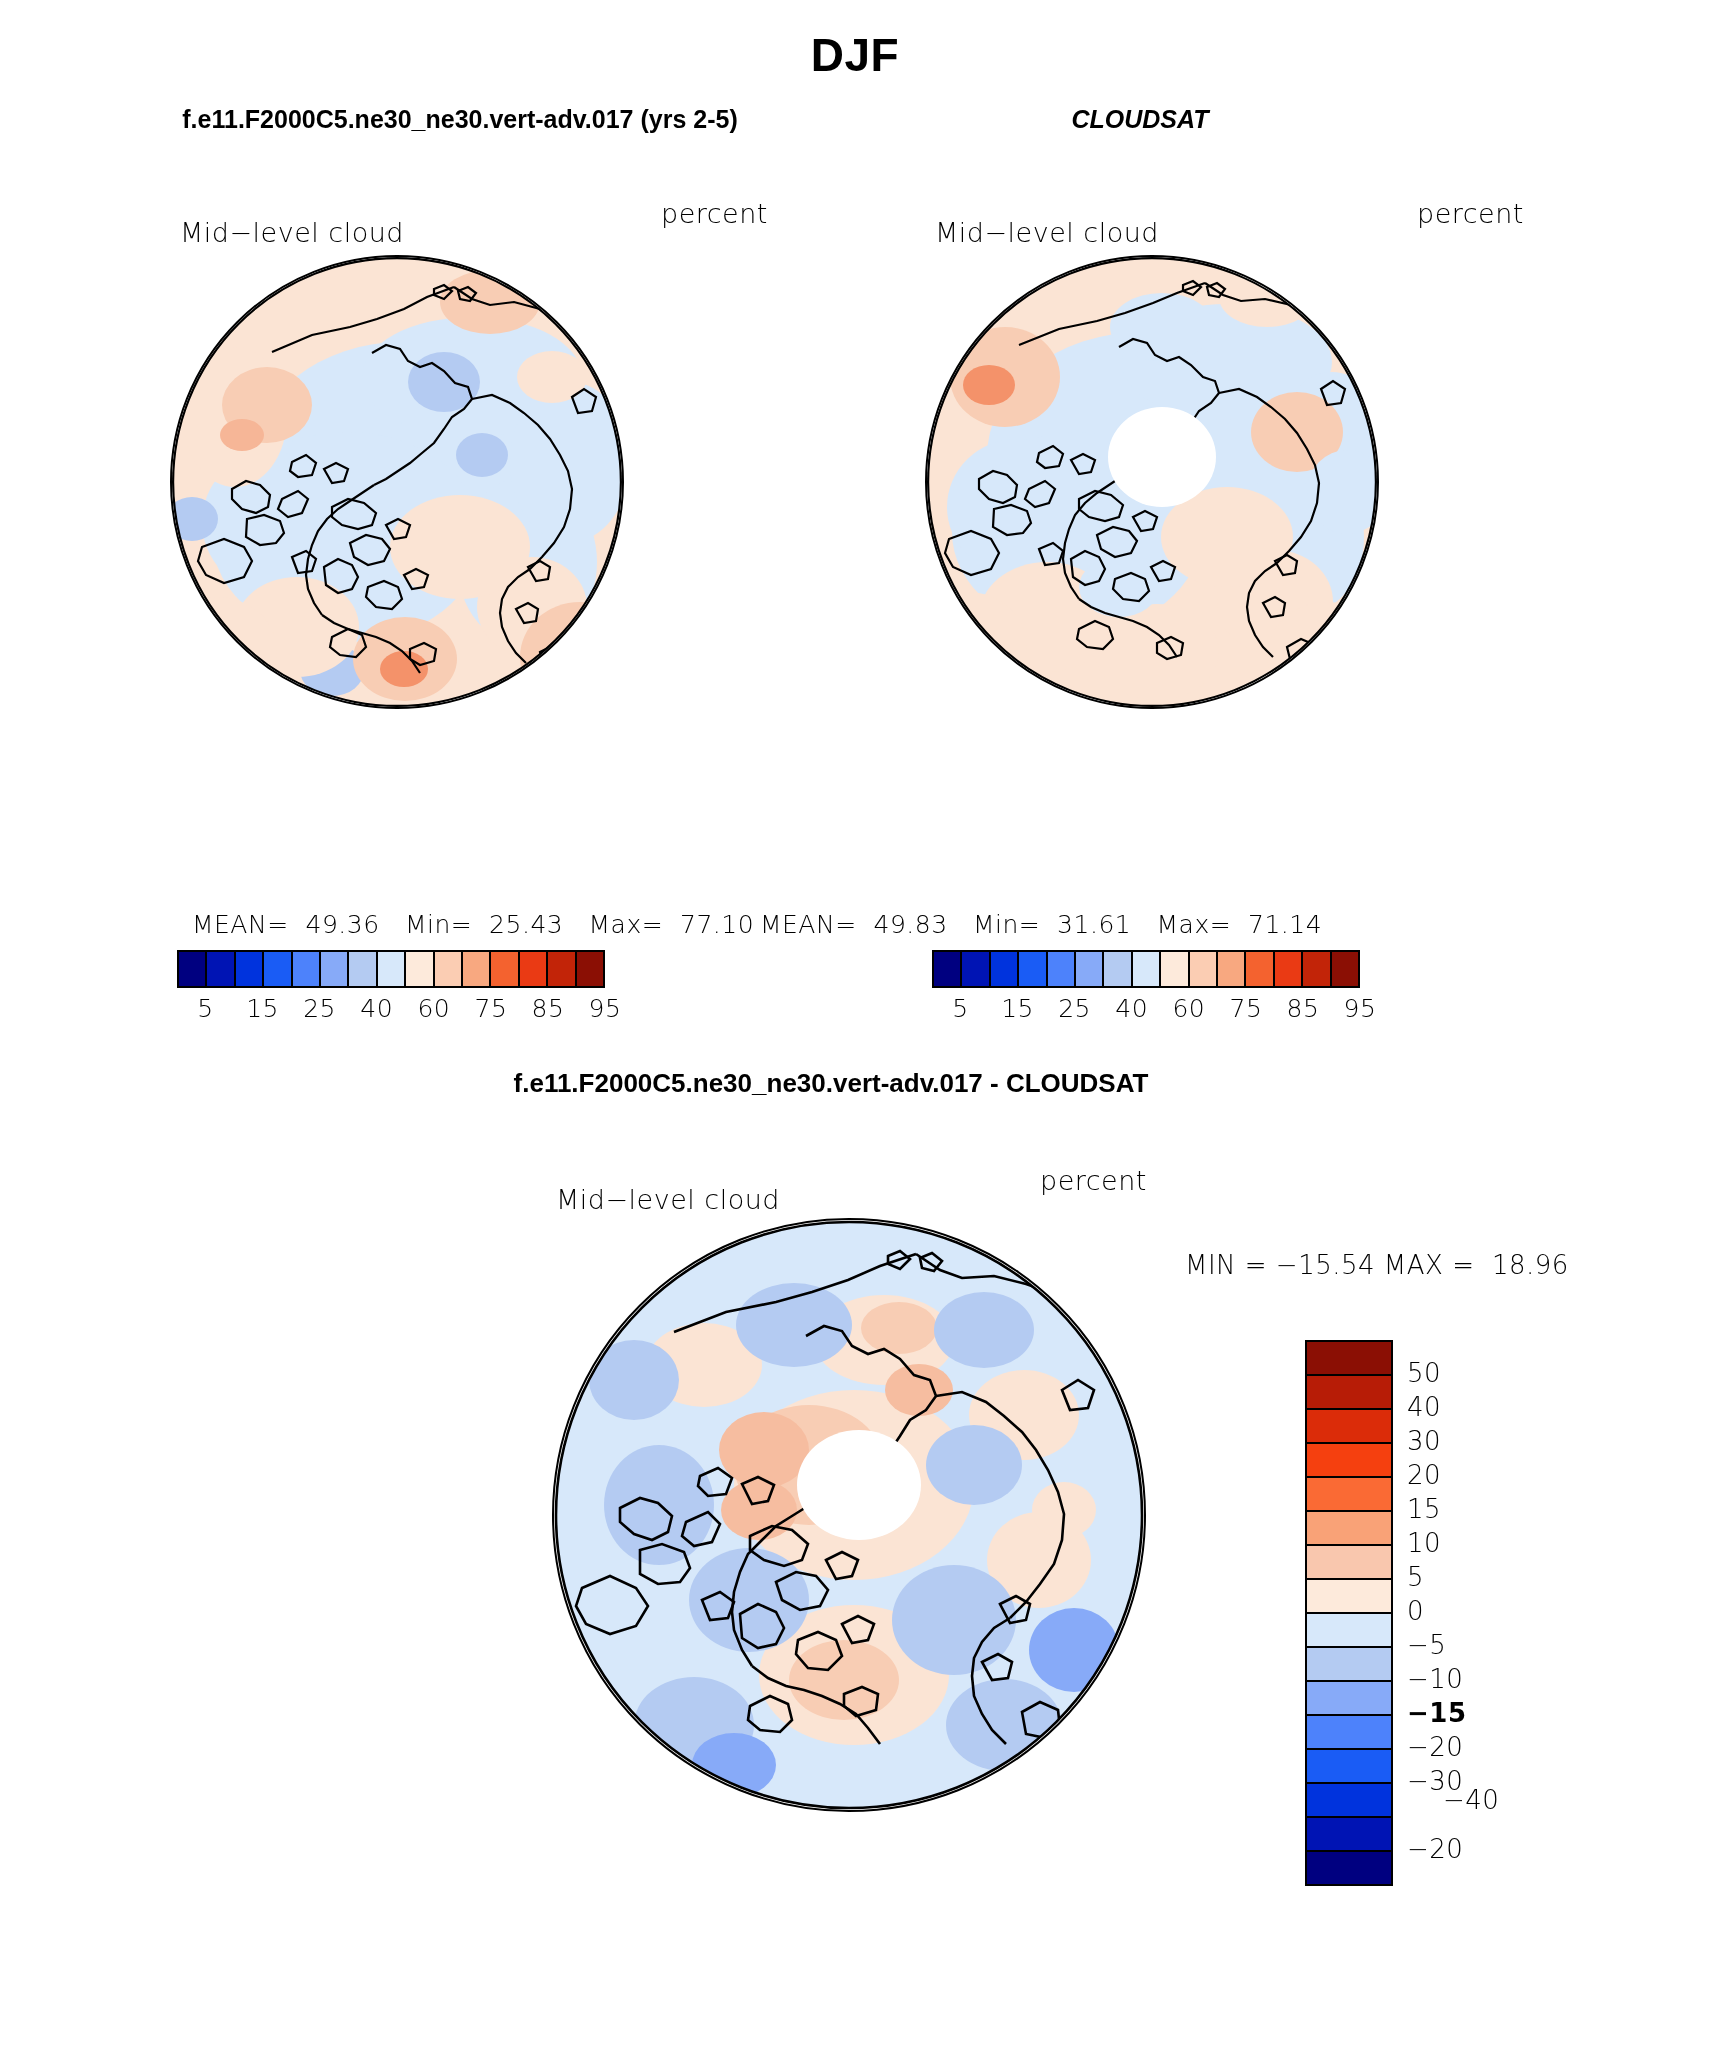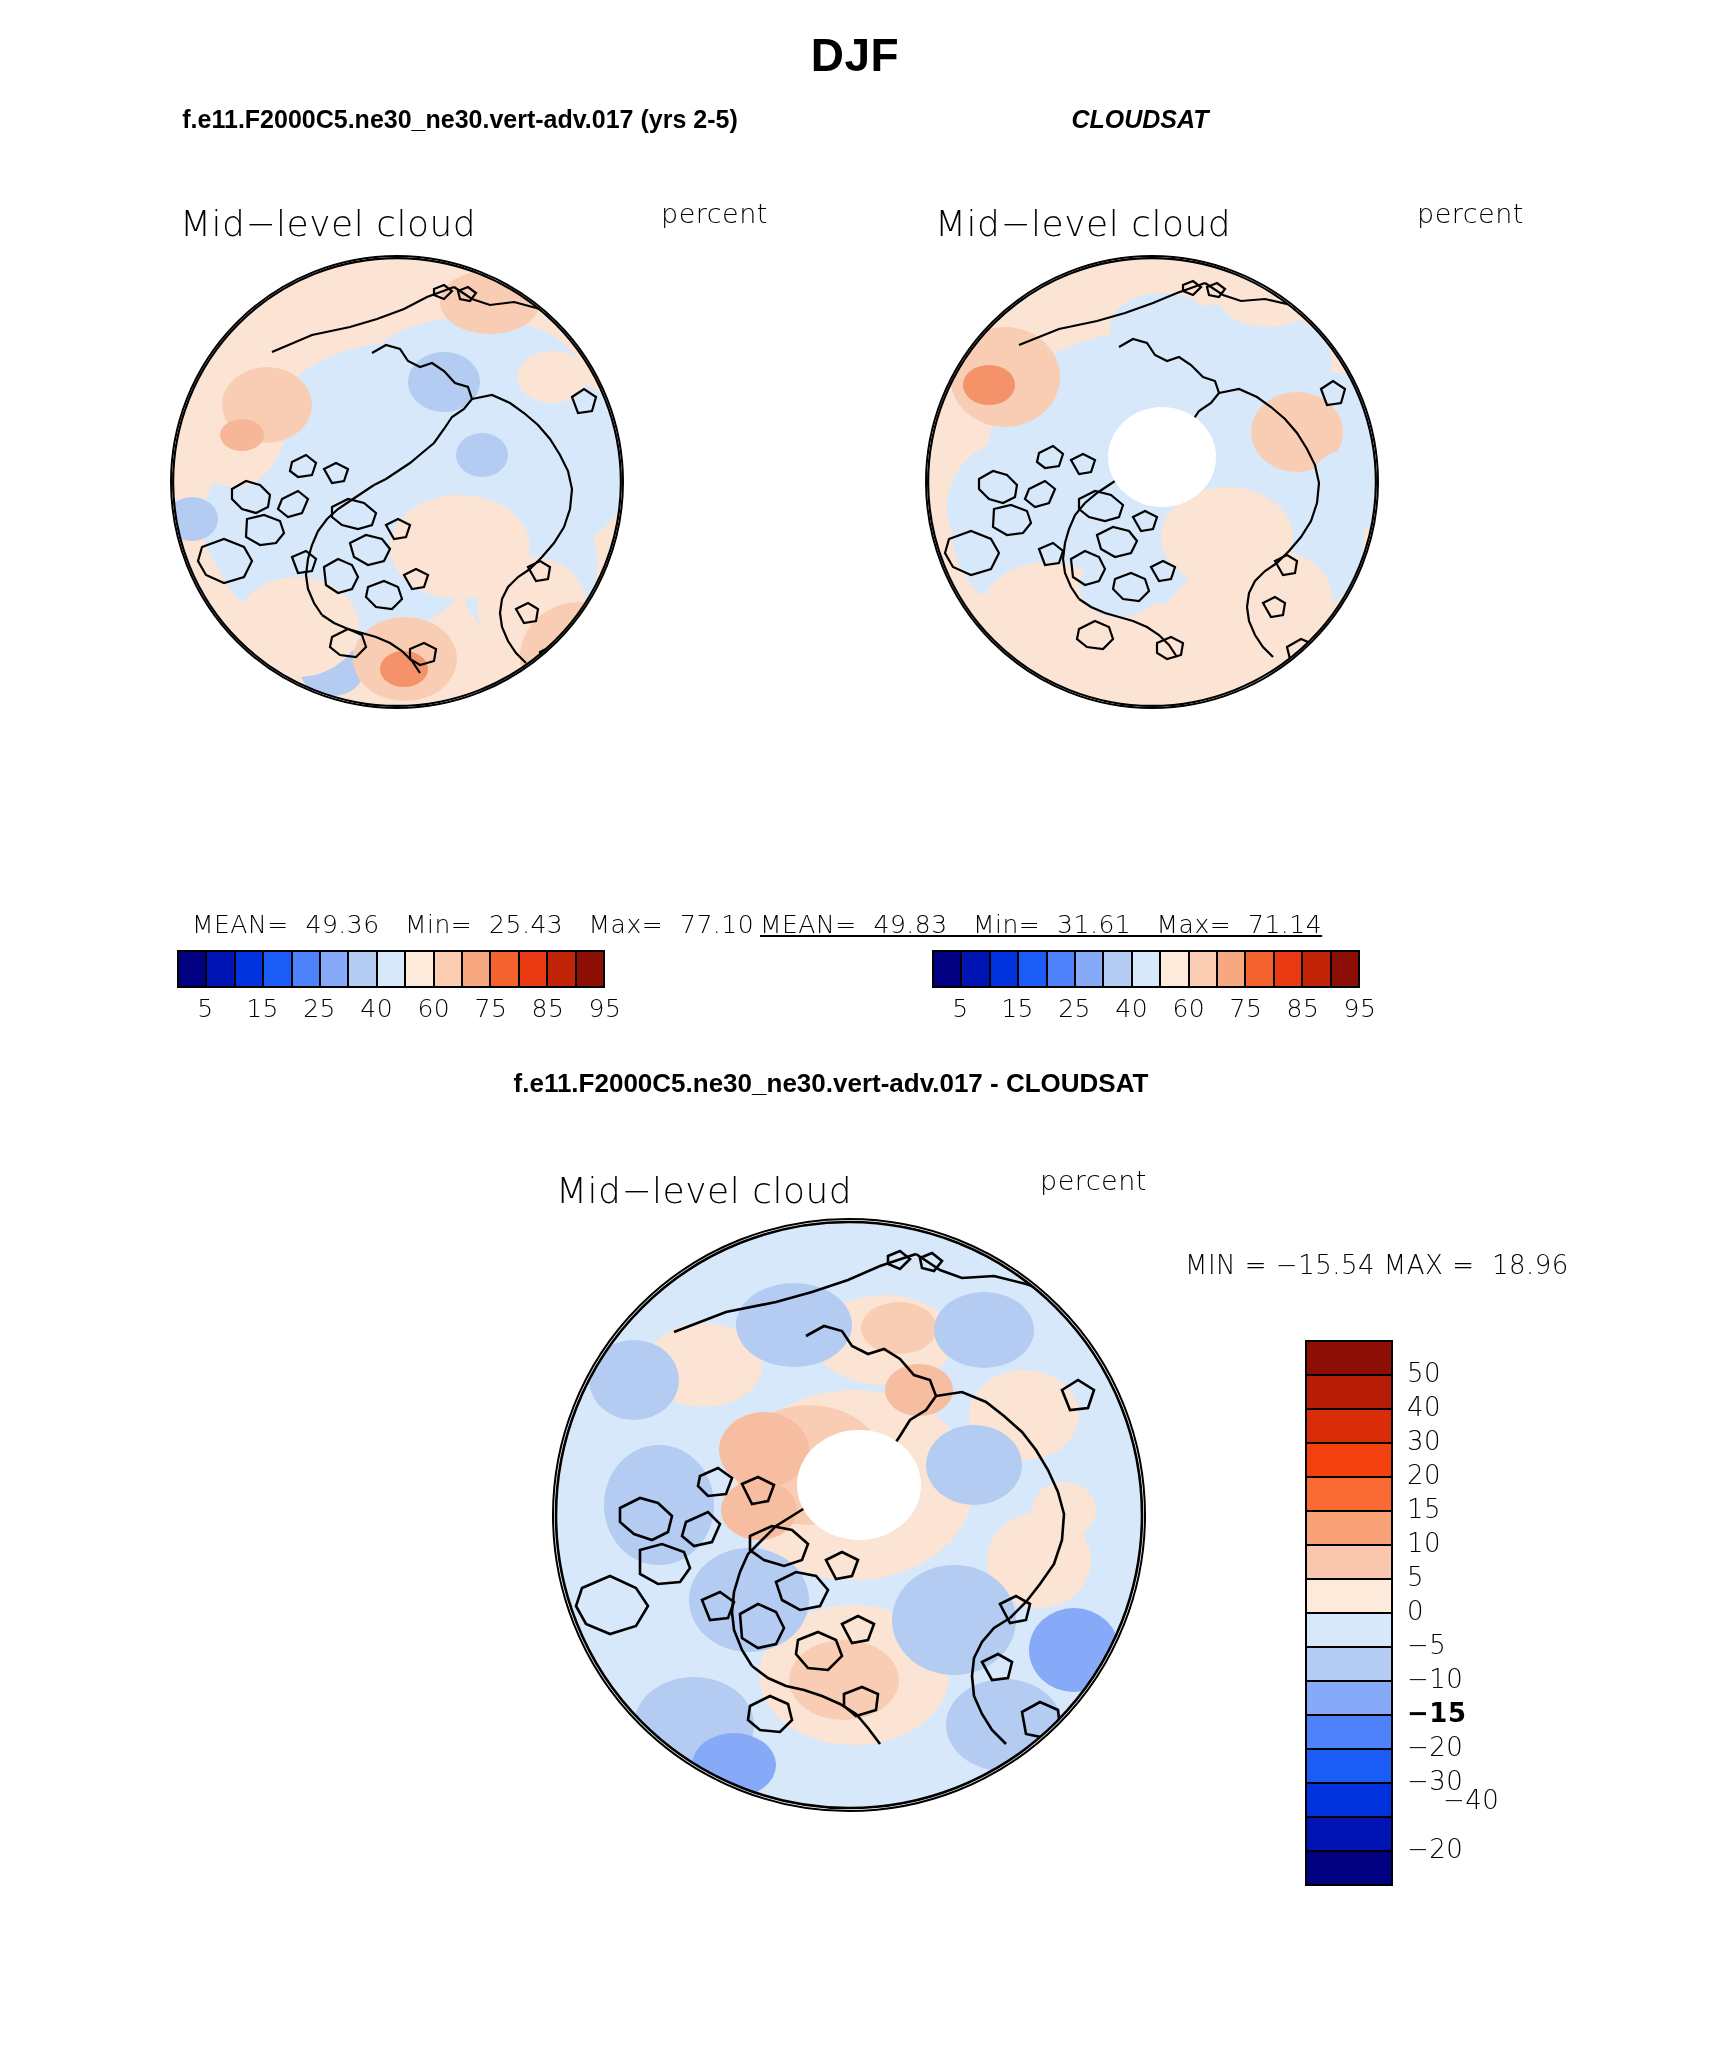--- a/index.html
+++ b/index.html
@@ -8,21 +8,21 @@
   .abs{position:absolute;}
   .thin{font-family:"DejaVu Sans",sans-serif;font-weight:300;letter-spacing:.5px;}
 
   #main-title{left:0;top:28px;width:1710px;text-align:center;
               font-size:46px;font-weight:bold;letter-spacing:.5px;}
   .panel-title{font-size:25px;font-weight:bold;text-align:center;}
   #left-panel-title{left:40px;top:105px;width:840px;}
   #right-panel-title{left:850px;top:105px;width:580px;font-style:italic;}
   #diff-panel-title{left:0;top:1068px;width:1662px;font-size:26px;font-weight:bold;text-align:center;}
 
-  .var-label{font-size:36px;}
+  .var-label{font-size:27px;margin-top:14px;}
   .unit-label{font-size:27px;}
 
   .map-wrap{border-radius:50%;overflow:hidden;border:2px solid #000;background:#fff;}
   .map-svg{display:block;}
 
   .stats-line{font-size:25px;white-space:pre;}
 
   .cbar-h{display:flex;border:2px solid #000;height:34px;}
   .cbar-h div{flex:1 1 0;border-right:2px solid #000;}
   .cbar-h div:last-child{border-right:none;}
@@ -224,21 +224,21 @@
         <path d="M280 30 L290 26 L298 32 L292 40 L282 38 Z"></path>
         <path d="M256 28 L266 24 L274 30 L266 38 L256 34 Z"></path>
       </g>
 
       <ellipse cx="235" cy="200" rx="54" ry="50" fill="#ffffff"></ellipse>
     </g>
     <circle cx="225" cy="225" r="224" fill="none" stroke="#000" stroke-width="2.4"></circle>
   </svg>
 </div>
 
-<div class="abs stats-line thin" style="left:760px;top:910px;text-decoration:underline;">MEAN=  49.83   Min=  31.61   Max=  71.14</div>
+<div class="abs stats-line thin" style="left:760px;top:910px;">MEAN=  49.83   Min=  31.61   Max=  71.14</div>
 
 <div class="abs" style="left:932px;top:950px;width:428px;">
   <div class="cbar-h">
     <div style="background:#000080"></div>
       <div style="background:#0014b4"></div>
     <div style="background:#0033dd"></div>
       <div style="background:#1a5cf5"></div>
     <div style="background:#4d82fb"></div>
       <div style="background:#87aaf8"></div>
     <div style="background:#b4cbf2"></div>

